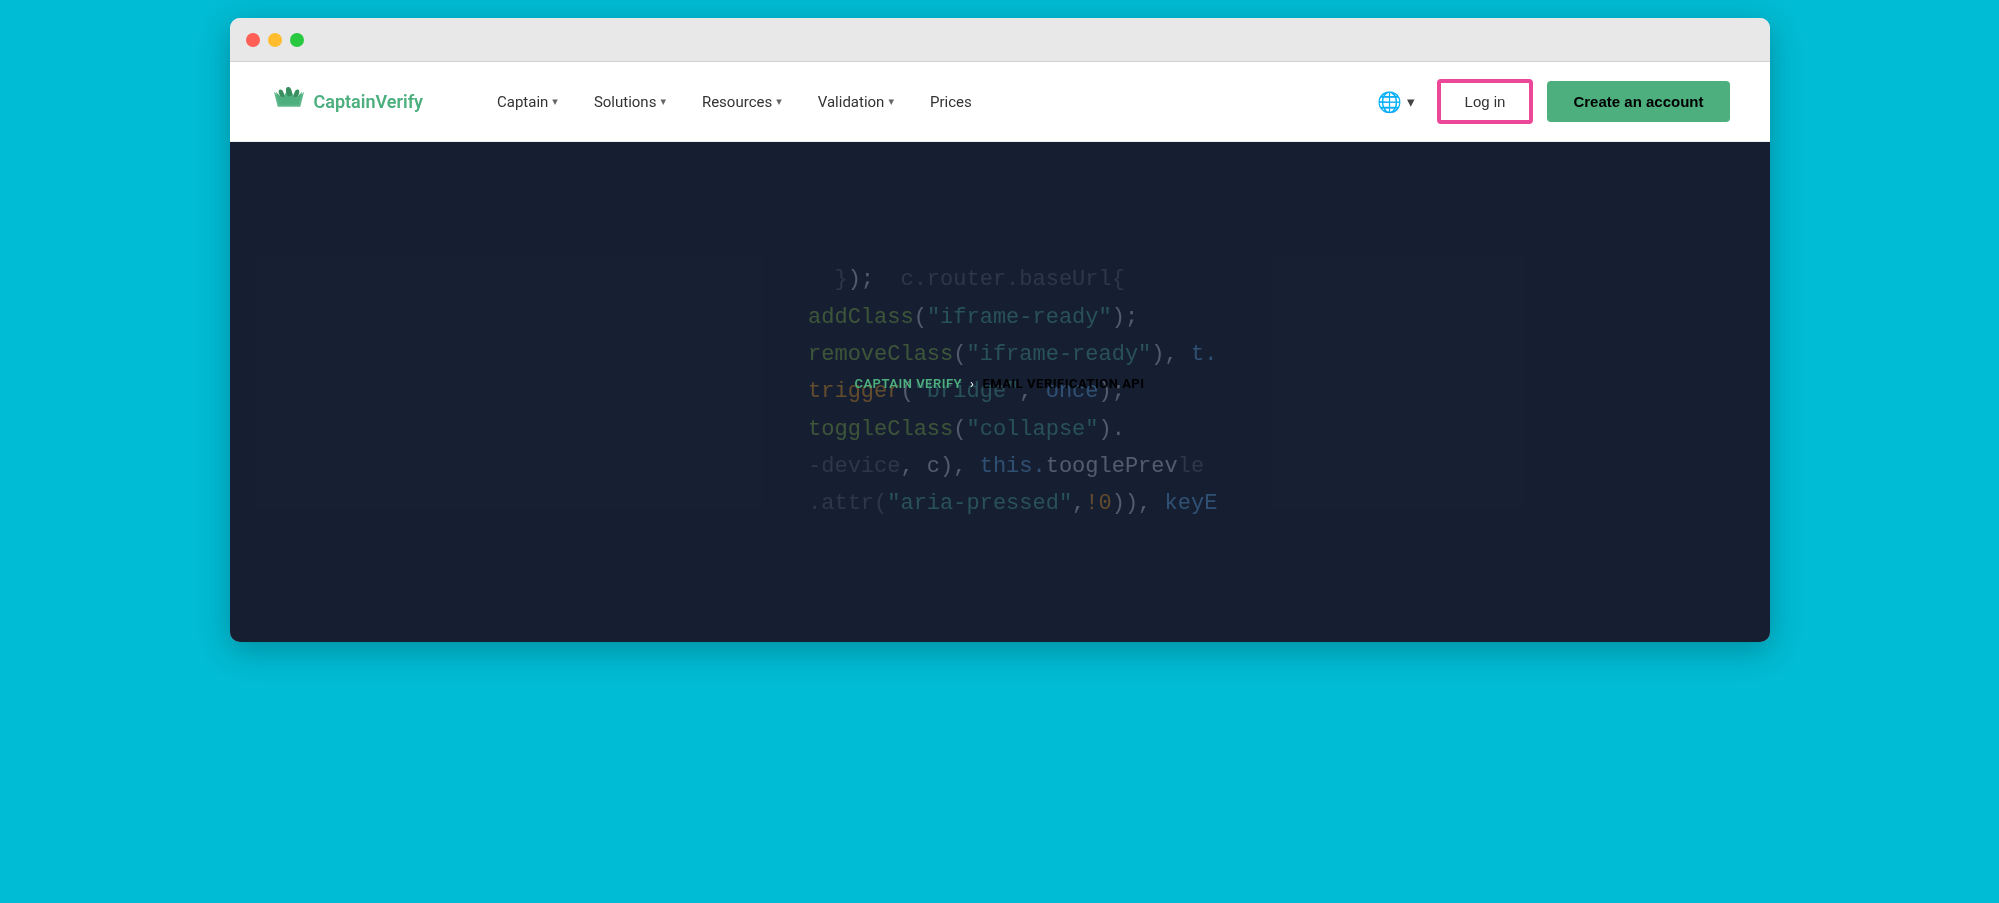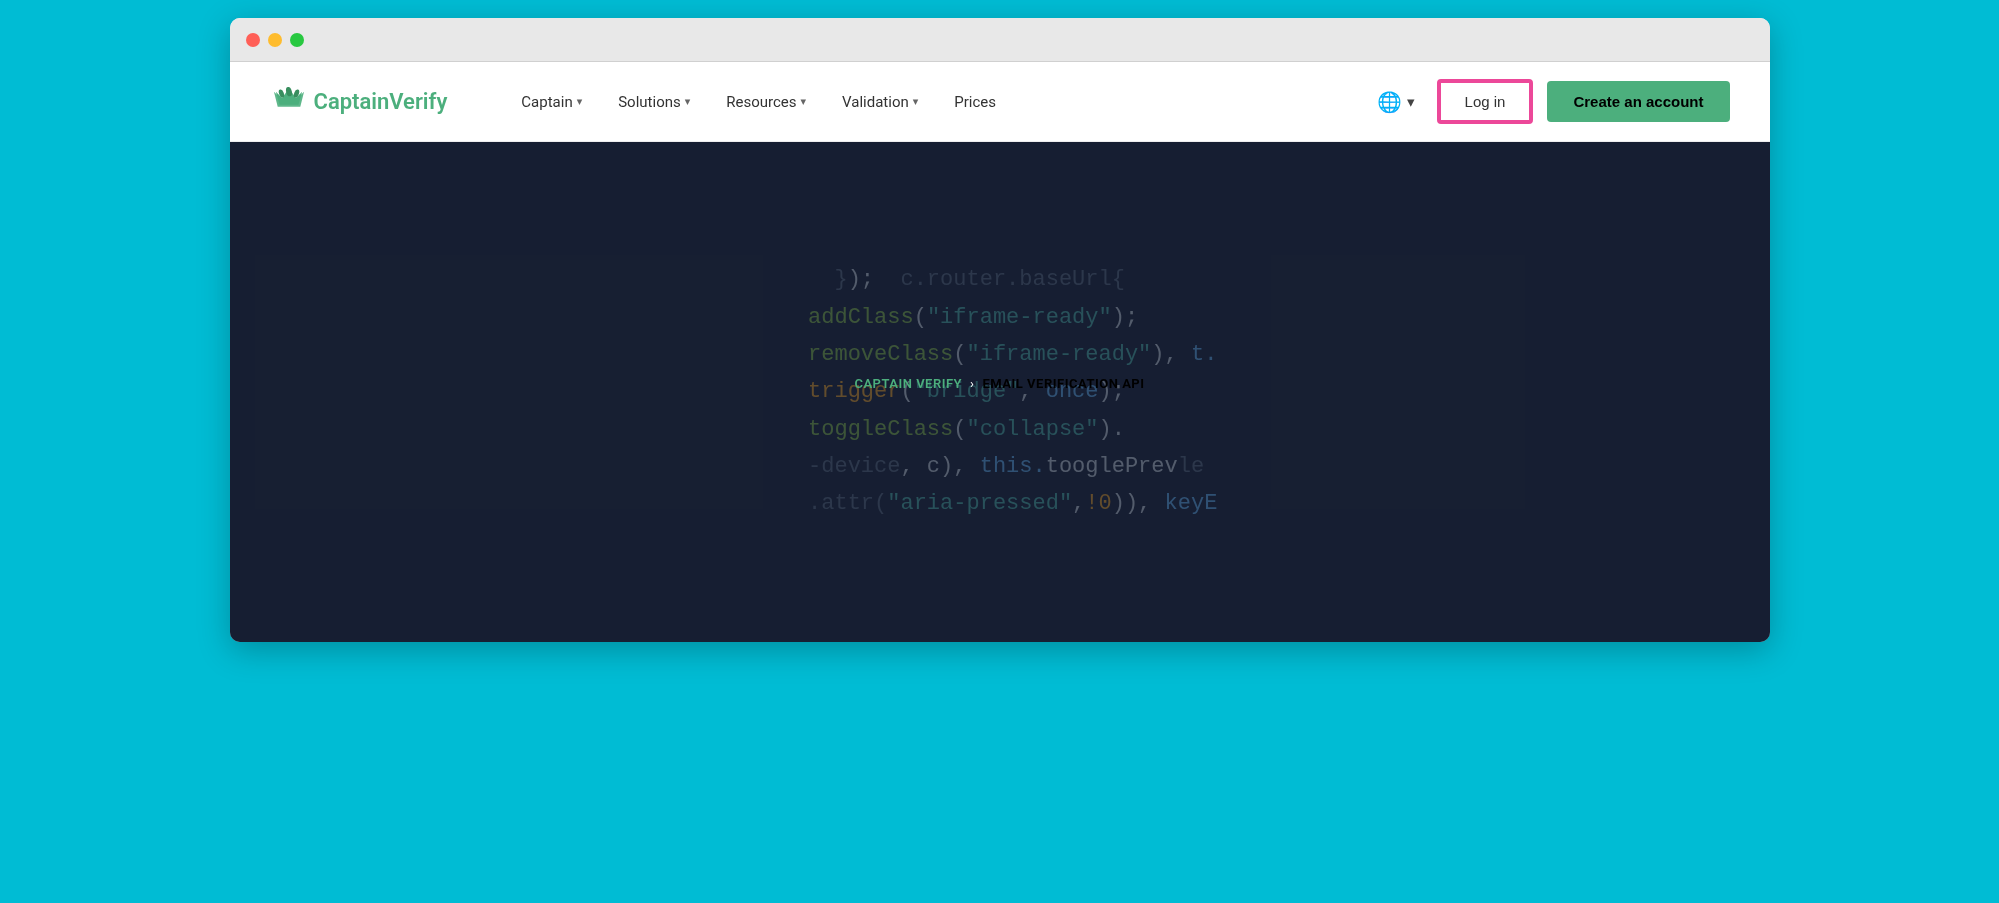--- a/index.html
+++ b/index.html
@@ -63,21 +63,21 @@
       margin-right: 60px;
       flex-shrink: 0;
     }
 
     .logo-icon {
       width: 38px;
       height: 32px;
     }
 
     .logo-text {
-      font-size: 22px;
+      font-size: 18px;
       font-weight: 600;
       color: #222;
     }
 
     .logo-text span {
       color: #4caf7d;
     }
 
     .nav-links {
       display: flex;

